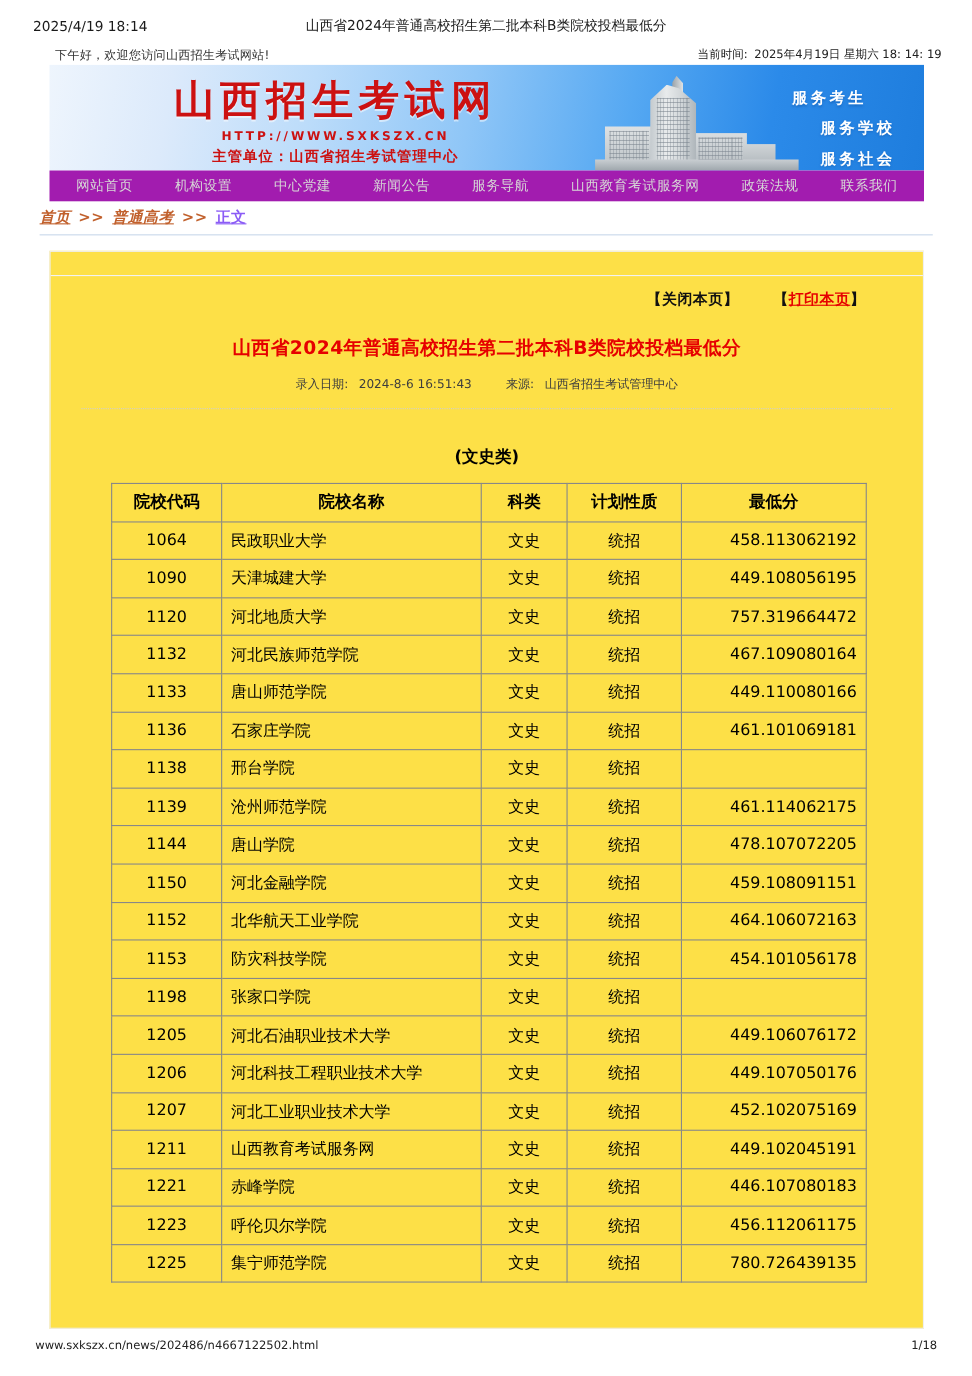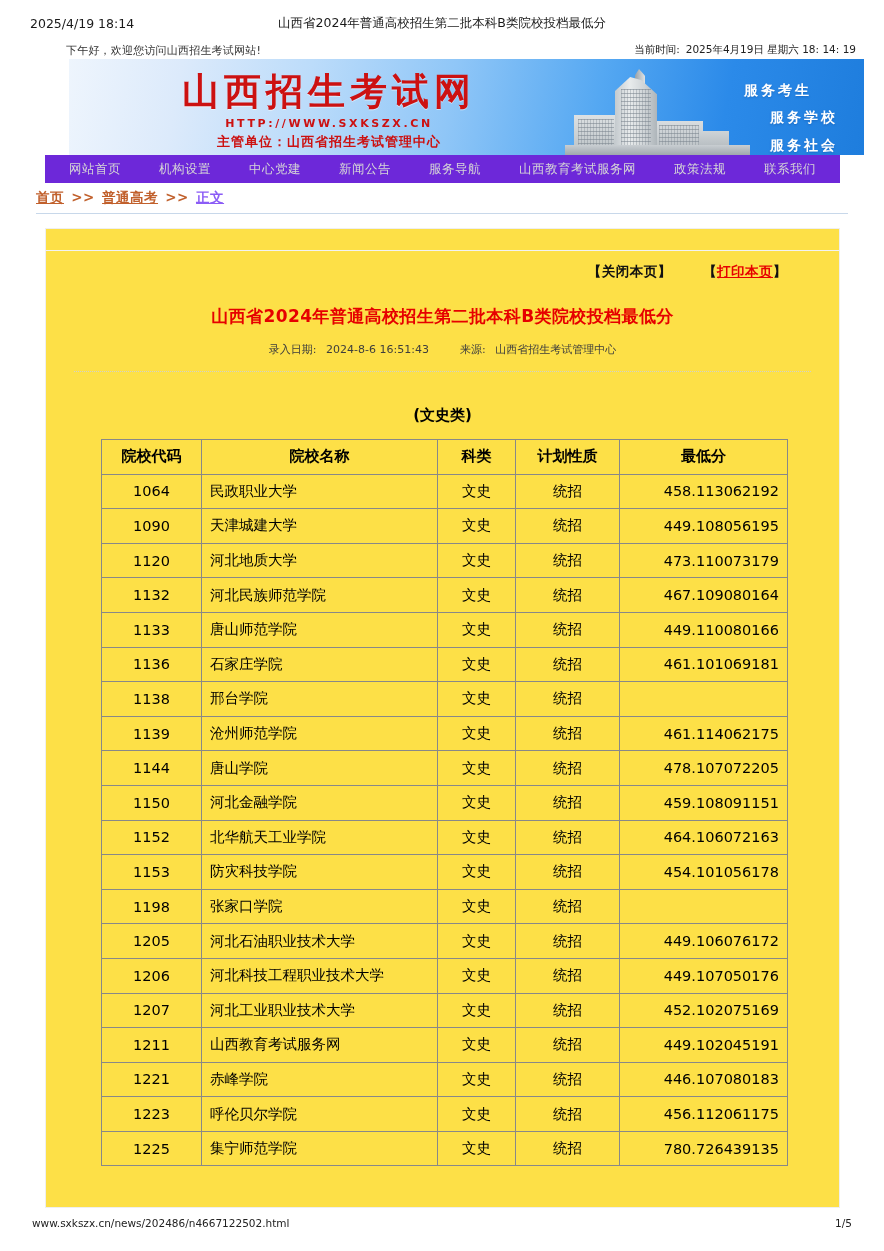--- a/index.html
+++ b/index.html
@@ -33,21 +33,21 @@
     position: absolute;
     left: 0; right: 0;
     text-align: center;
     font-size: 12.5px;
     color: #1a1a1a;
   }
 
   
   .greeting-row {
     position: absolute;
-    top: 40px; left: 16px; right: 0;
+    top: 40px; left: 0; right: 0;
     height: 20px;
     padding: 0 28px 0 50px;
     display: flex;
     align-items: center;
     justify-content: space-between;
     font-size: 11px;
     color: #333;
   }
   .greeting-text { letter-spacing: .2px; }
   .current-time {
@@ -62,21 +62,20 @@
 
   
   .banner {
     position: absolute;
     top: 59px; left: 45px;
     width: 795px; height: 96px;
     background: linear-gradient(100deg,
         #eef5fd 0%, #dceafb 14%, #bcdcfa 30%,
         #8fc6f7 48%, #55a8f2 66%, #2b8ae9 82%, #1e7ddd 100%);
     overflow: hidden;
-    margin-left: 24px;
   }
   .banner-left {
     position: absolute;
     left: 60px; top: 12px;
     width: 400px;
     text-align: center;
   }
   .banner-logo {
     font-family: "DejaVu Sans", "Liberation Sans", sans-serif;
     font-size: 37px;
@@ -144,21 +143,21 @@
 
   
   .navbar {
     position: absolute;
     top: 155px; left: 45px;
     width: 795px; height: 28px;
     display: flex;
     align-items: center;
     justify-content: center;
     gap: 38px;
-    background: #6d28d9;
+    background: #a21caf;
   }
   .nav-item {
     font-size: 12.5px;
     color: #d6d6d6;
     white-space: nowrap;
     letter-spacing: .5px;
   }
 
   
   .breadcrumb {
@@ -168,20 +167,21 @@
     padding-bottom: 6px;
     border-bottom: 1.5px solid #c8d8ea;
     font-size: 13.5px;
     font-weight: bold;
     color: #c1602c;
     letter-spacing: .5px;
   }
   .breadcrumb a {
     color: #c1602c;
     text-decoration: underline;
+    font-style: italic;
   }
   .breadcrumb .sep { color: #c1602c; padding: 0 2px; }
   .breadcrumb .cur { color: #8b5cf6; text-decoration: underline; }
 
   
   .panel {
     position: absolute;
     top: 228px; left: 45px;
     width: 795px; height: 980px;
     border: 1px solid #efefef;
@@ -389,21 +389,21 @@
             <td class="name">天津城建大学</td>
             <td class="kelei">文史</td>
             <td class="plan">统招</td>
             <td class="score">449.108056195</td>
           </tr>
           <tr>
             <td class="code">1120</td>
             <td class="name">河北地质大学</td>
             <td class="kelei">文史</td>
             <td class="plan">统招</td>
-            <td class="score">473.110073179</td>
+            <td class="score">757.319664472</td>
           </tr>
           <tr>
             <td class="code">1132</td>
             <td class="name">河北民族师范学院</td>
             <td class="kelei">文史</td>
             <td class="plan">统招</td>
             <td class="score">467.109080164</td>
           </tr>
           <tr>
             <td class="code">1133</td>
@@ -517,14 +517,14 @@
             <td class="plan">统招</td>
             <td class="score">780.726439135</td>
           </tr>
         </tbody>
     </table>
   </div>
 </div>
 
 <div class="page-footer">
   <span>www.sxkszx.cn/news/202486/n4667122502.html</span>
-  <span>1/5</span>
+  <span>1/18</span>
 </div>
 
 </body></html>

